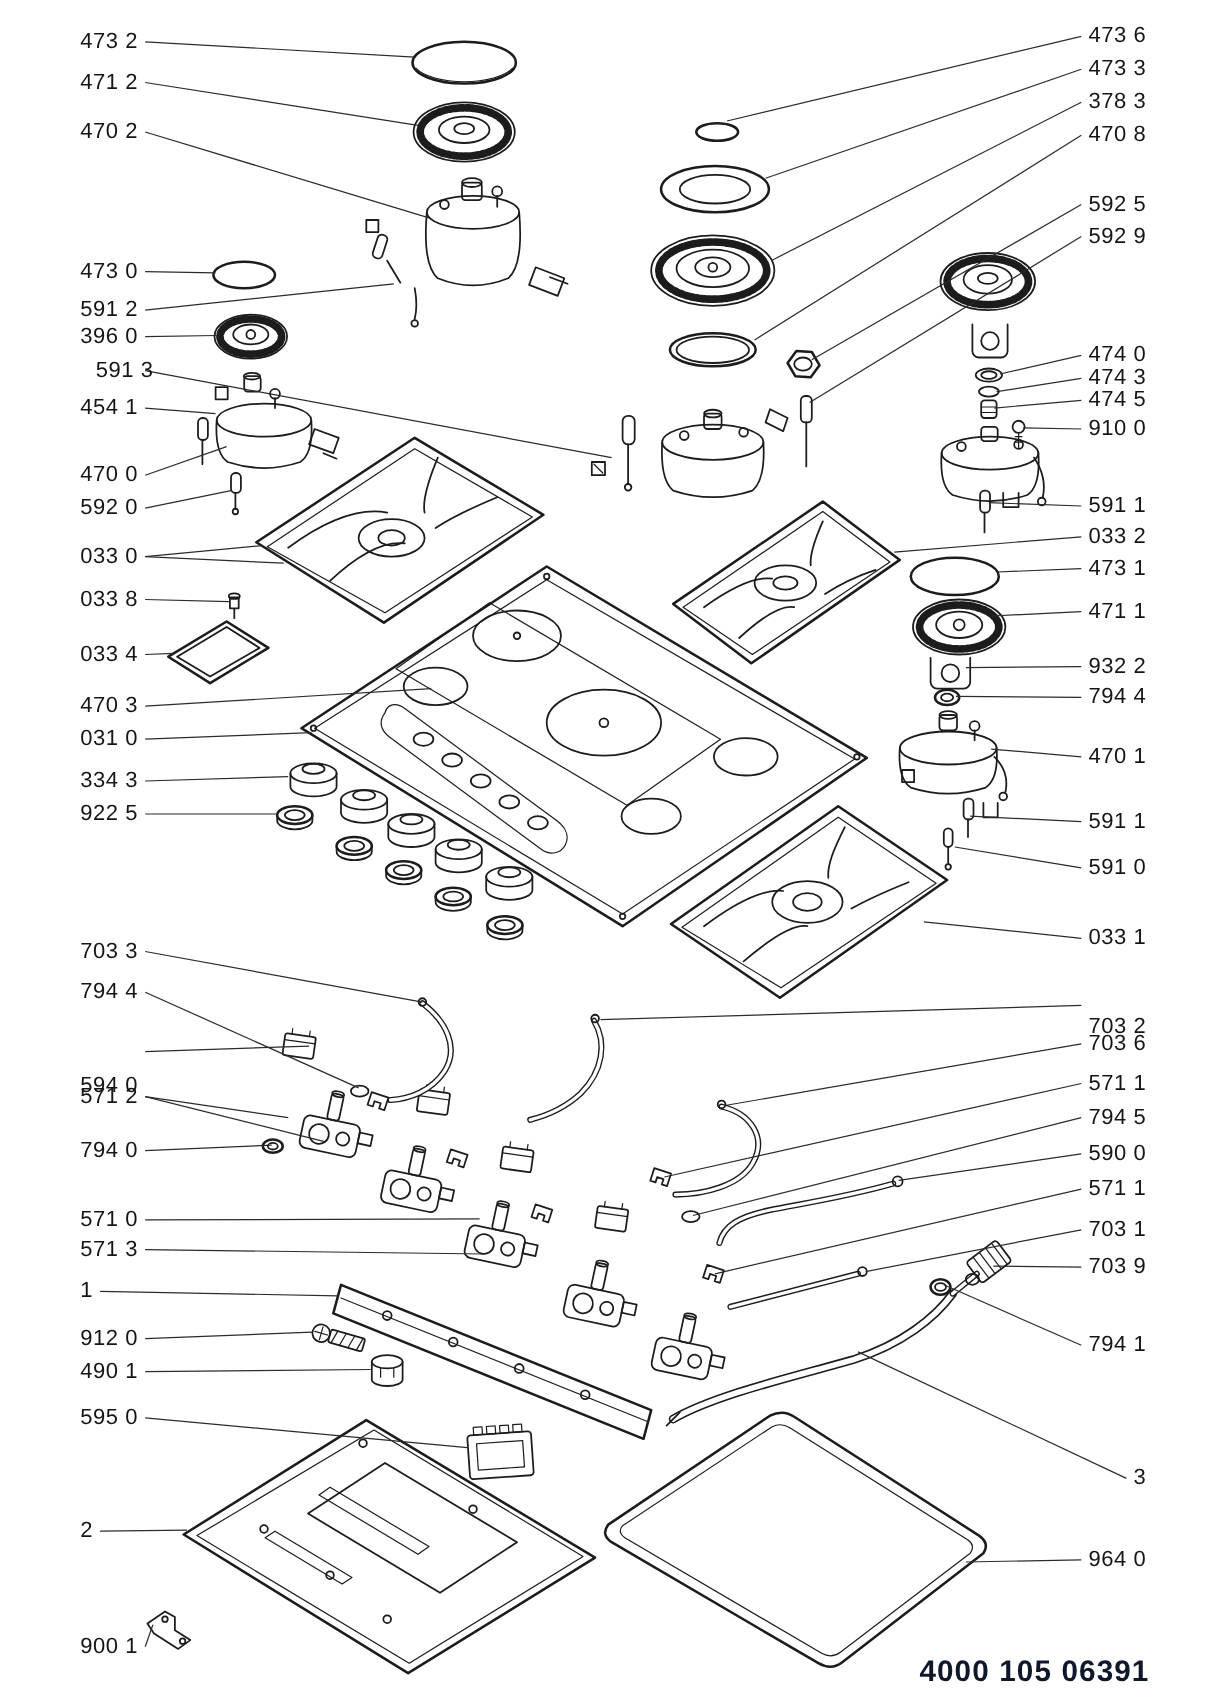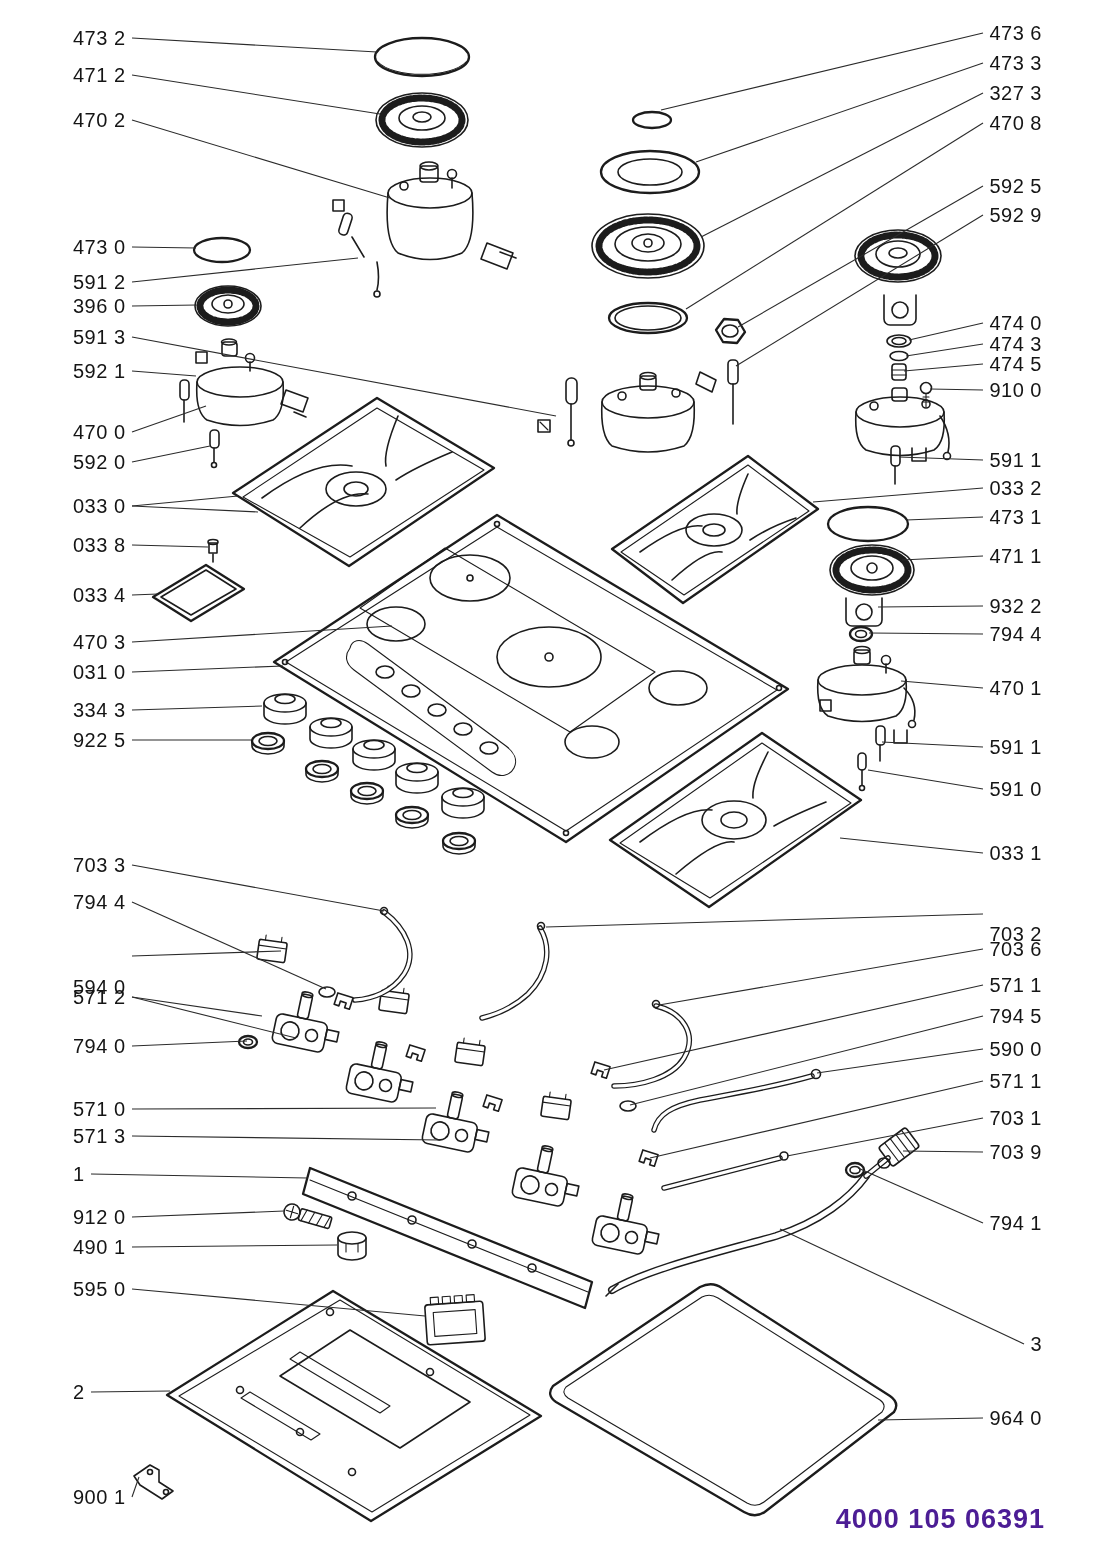--- a/index.html
+++ b/index.html
@@ -6,21 +6,21 @@
   #stage{
     position:relative;width:1100px;height:1547px;background:#ffffff;
     font-family:"Liberation Sans", sans-serif;overflow:hidden;
   }
   .part-label{
     position:absolute;font-size:20px;color:#151515;white-space:nowrap;
     transform:translateY(-50%);letter-spacing:.5px;
   }
   #docnum{
     position:absolute;right:55px;bottom:12px;font-weight:bold;font-size:27px;
-    color:#4c1d95;letter-spacing:1px;
+    color:#0f172a;letter-spacing:1px;
   }
   svg{position:absolute;left:0;top:0;}
   #leader-svg{pointer-events:none;}
   .ln{stroke:#1c1c1c;fill:none;stroke-width:1.6;stroke-linecap:round;stroke-linejoin:round;}
   .thick{stroke-width:2.3;}
   .thin{stroke-width:1.1;}
   .teeth{stroke-dasharray:2.6 2.6;stroke-width:7;}
   .tube-out{stroke:#1c1c1c;stroke-width:5.5;fill:none;stroke-linecap:round;}
   .tube-in{stroke:#ffffff;stroke-width:3;fill:none;stroke-linecap:round;}
   .tube-out.big{stroke-width:8;}
@@ -481,22 +481,22 @@
       <line x1="983" y1="1418" x2="878" y2="1420" class="leader"></line>
     </svg>
 
   <div id="docnum">4000 105 06391</div>
 <div class="part-label" style="top: 38px; left: 73px;">473 2</div>
     <div class="part-label" style="top: 75px; left: 73px;">471 2</div>
     <div class="part-label" style="top: 120px; left: 73px;">470 2</div>
     <div class="part-label" style="top: 247px; left: 73px;">473 0</div>
     <div class="part-label" style="top: 282px; left: 73px;">591 2</div>
     <div class="part-label" style="top: 306px; left: 73px;">396 0</div>
-    <div class="part-label" style="top: 337px; left: 73px;">591 3</div>
-    <div class="part-label" style="top: 371px; left: 73px;">592 1</div>
+    <div class="part-label" style="top: 337px; left: 87px;">591 3</div>
+    <div class="part-label" style="top: 371px; left: 73px;">454 1</div>
     <div class="part-label" style="top: 432px; left: 73px;">470 0</div>
     <div class="part-label" style="top: 462px; left: 73px;">592 0</div>
     <div class="part-label" style="top: 506px; left: 73px;">033 0</div>
     <div class="part-label" style="top: 545px; left: 73px;">033 8</div>
     <div class="part-label" style="top: 595px; left: 73px;">033 4</div>
     <div class="part-label" style="top: 642px; left: 73px;">470 3</div>
     <div class="part-label" style="top: 672px; left: 73px;">031 0</div>
     <div class="part-label" style="top: 710px; left: 73px;">334 3</div>
     <div class="part-label" style="top: 740px; left: 73px;">922 5</div>
     <div class="part-label" style="top: 865px; left: 73px;">703 3</div>
@@ -507,21 +507,21 @@
     <div class="part-label" style="top: 1109px; left: 73px;">571 0</div>
     <div class="part-label" style="top: 1136px; left: 73px;">571 3</div>
     <div class="part-label" style="top: 1174px; left: 73px;">1</div>
     <div class="part-label" style="top: 1217px; left: 73px;">912 0</div>
     <div class="part-label" style="top: 1247px; left: 73px;">490 1</div>
     <div class="part-label" style="top: 1289px; left: 73px;">595 0</div>
     <div class="part-label" style="top: 1392px; left: 73px;">2</div>
     <div class="part-label" style="top: 1497px; left: 73px;">900 1</div>
     <div class="part-label" style="top: 33px; right: 58px;">473 6</div>
     <div class="part-label" style="top: 63px; right: 58px;">473 3</div>
-    <div class="part-label" style="top: 93px; right: 58px;">327 3</div>
+    <div class="part-label" style="top: 93px; right: 58px;">378 3</div>
     <div class="part-label" style="top: 123px; right: 58px;">470 8</div>
     <div class="part-label" style="top: 186px; right: 58px;">592 5</div>
     <div class="part-label" style="top: 215px; right: 58px;">592 9</div>
     <div class="part-label" style="top: 323px; right: 58px;">474 0</div>
     <div class="part-label" style="top: 344px; right: 58px;">474 3</div>
     <div class="part-label" style="top: 364px; right: 58px;">474 5</div>
     <div class="part-label" style="top: 390px; right: 58px;">910 0</div>
     <div class="part-label" style="top: 460px; right: 58px;">591 1</div>
     <div class="part-label" style="top: 488px; right: 58px;">033 2</div>
     <div class="part-label" style="top: 517px; right: 58px;">473 1</div>

